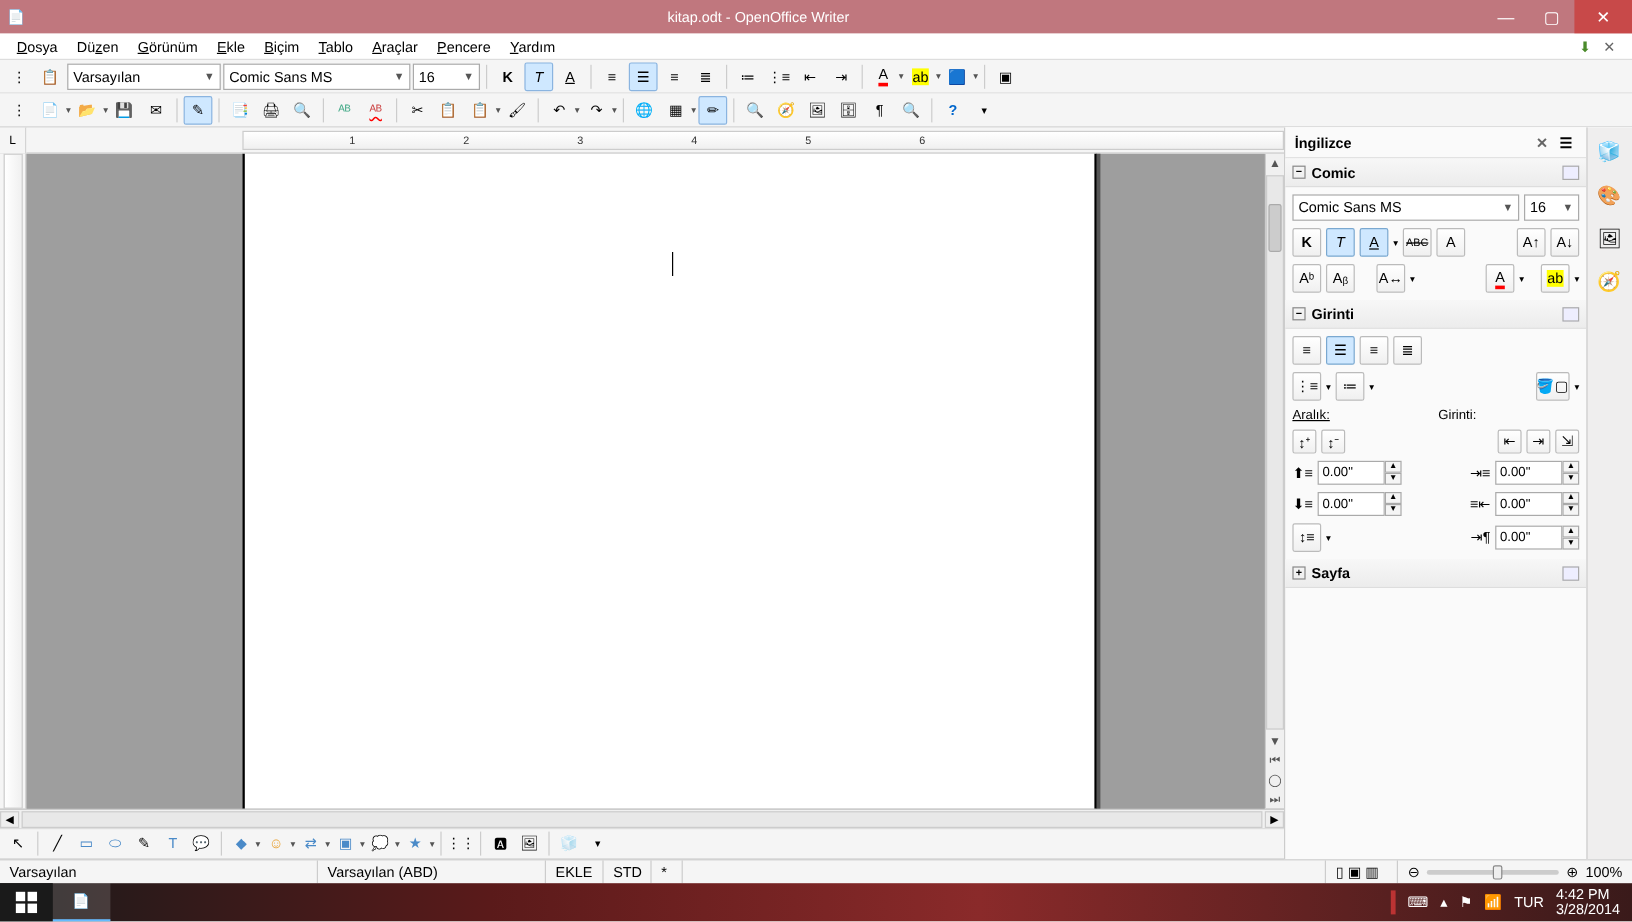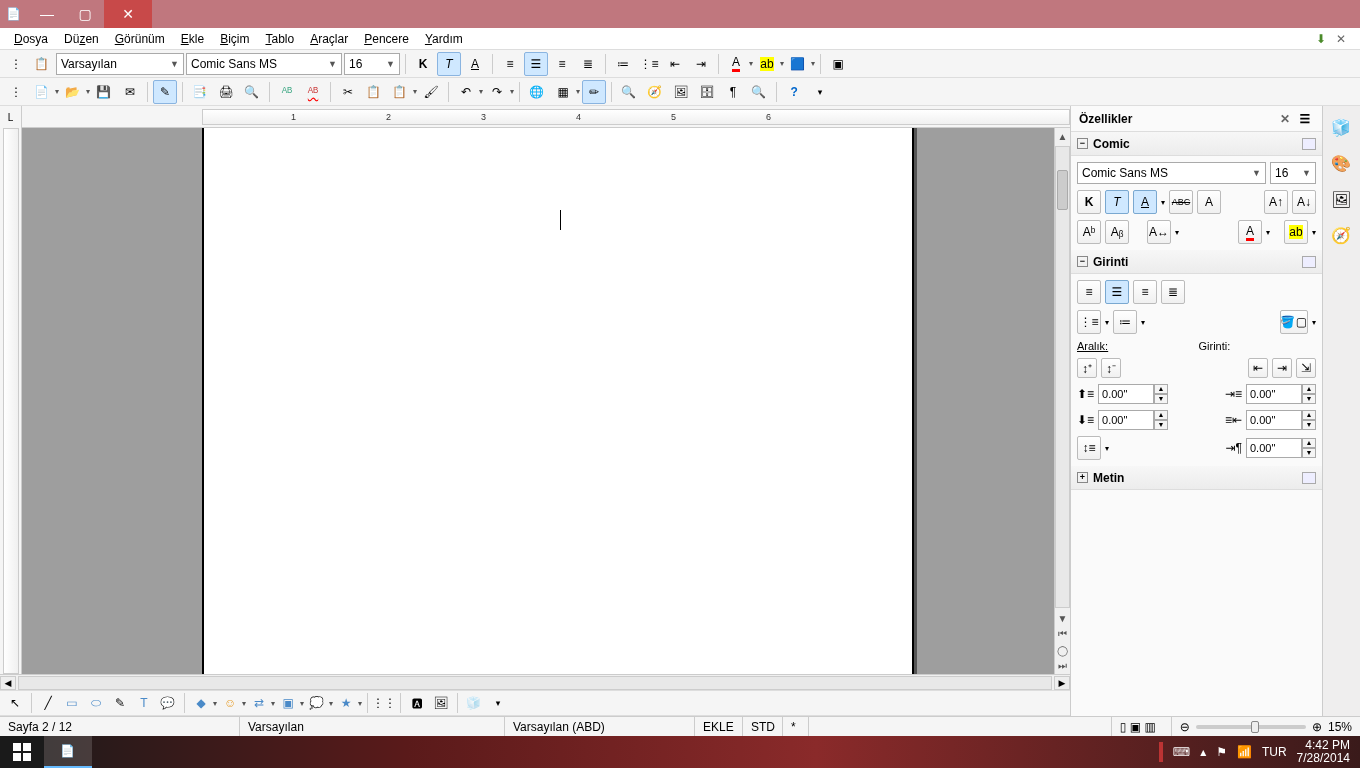--- a/index.html
+++ b/index.html
@@ -69,28 +69,29 @@
 .statusbar { height: 20px; background: #f5f5f5; border-top: 1px solid #ccc; display: flex; align-items: center; font-size: 11px; }
 .statusbar .cell { padding: 0 8px; border-right: 1px solid #ccc; height: 100%; display: flex; align-items: center; }
 .statusbar .stretch { flex: 1; }
 .statusbar .zoom { display: flex; align-items: center; gap: 6px; padding: 0 8px; }
 .statusbar .slider { width: 110px; height: 4px; background: #ccc; position: relative; border-radius: 2px; }
 .statusbar .slider .knob { position: absolute; left: 50%; top: -4px; width: 8px; height: 12px; background: #eee; border: 1px solid #888; border-radius: 2px; }
 .taskbar { height: 32px; background: linear-gradient(to right, #1a1a1a 0, #5a1a1a 30%, #8a2a2a 60%, #3a1a1a 100%); display: flex; align-items: center; }
 .taskbar .start { width: 44px; height: 32px; background: #1a1a1a; display: flex; align-items: center; justify-content: center; color: #fff; }
 .taskbar .task { width: 48px; height: 32px; background: rgba(255,255,255,0.15); border-bottom: 2px solid #6bf; display: flex; align-items: center; justify-content: center; }
 .taskbar .tray { margin-left: auto; display: flex; align-items: center; gap: 10px; color: #fff; padding: 0 10px; font-size: 11px; }
-.taskbar .clock { text-align: right; line-height: 13px; }
+.taskbar .clock { text-align: left; line-height: 13px; }
 svg { display: block; }
 </style>
 </head>
 <body>
 
 <div class="titlebar">
   <div class="icon">📄</div>
+  <div class="title">kitap.odt - OpenOffice Writer</div>
   <div class="winbtns">
     <div class="winbtn">—</div>
     <div class="winbtn">▢</div>
     <div class="winbtn close">✕</div>
   </div>
 </div>
 
 <div class="menubar">
   <div class="menu"><u>D</u>osya</div>
   <div class="menu">Dü<u>z</u>en</div>
@@ -304,21 +305,21 @@
       <div class="tb-btn">🖼</div>
       <div class="tb-sep"></div>
       <div class="tb-btn" style="opacity:.4">🧊</div>
       <div class="tb-btn" style="font-size:9px">▾</div>
     </div>
   </div>
 
   <div class="side-panel">
     <div class="props">
       <div class="props-head">
-          <span>Özellikler</span>
+          <span>İngilizce</span>
           <span class="close">✕</span>
           <span style="width:18px;text-align:center;margin-left:6px">☰</span>
         </div>
 
       <div class="props-sect-head">
           <span class="box">−</span>
           <span>Comic</span>
           <div class="more"></div>
         </div>
       <div class="props-body">
@@ -443,49 +444,48 @@
               <div class="arrows">
                 <span>▲</span>
                 <span>▼</span>
               </div>
             </div>
         </div>
       </div>
 
       <div class="props-sect-head">
           <span class="box">+</span>
-          <span>Metin</span>
+          <span>Sayfa</span>
           <div class="more"></div>
         </div>
     </div>
     <div class="sidetabs">
       <div class="sidetab">🧊</div>
       <div class="sidetab">🎨</div>
       <div class="sidetab">🖼</div>
       <div class="sidetab">🧭</div>
     </div>
   </div>
 </div>
 
 <div class="statusbar">
-  <div class="cell" style="width:240px">Sayfa 2 / 12</div>
   <div class="cell" style="width:265px">Varsayılan</div>
   <div class="cell" style="width:190px">Varsayılan (ABD)</div>
   <div class="cell" style="width:48px">EKLE</div>
   <div class="cell" style="width:40px">STD</div>
   <div class="cell" style="width:26px">*</div>
   <div class="cell stretch"></div>
   <div class="cell" style="width:60px;gap:4px">▯ ▣ ▥</div>
   <div class="zoom">
     <span>⊖</span>
     <div class="slider">
         <div class="knob"></div>
       </div>
     <span>⊕</span>
-    <span>15%</span>
+    <span>100%</span>
   </div>
 </div>
 
 <div class="taskbar">
   <div class="start">
       <svg width="18" height="18" viewBox="0 0 18 18">
         <rect x="0" y="0" width="8" height="8" fill="#fff"></rect>
         <rect x="10" y="0" width="8" height="8" fill="#fff"></rect>
         <rect x="0" y="10" width="8" height="8" fill="#fff"></rect>
         <rect x="10" y="10" width="8" height="8" fill="#fff"></rect>
@@ -494,16 +494,16 @@
   <div class="task">📄</div>
   <div class="tray">
     <span style="width:4px;height:20px;background:#b33;display:inline-block"></span>
     <span>⌨</span>
     <span>▴</span>
     <span>⚑</span>
     <span>📶</span>
     <span>TUR</span>
     <div class="clock">
       <div>4:42 PM</div>
-      <div>7/28/2014</div>
+      <div>3/28/2014</div>
     </div>
   </div>
 </div>
 
 </body></html>

